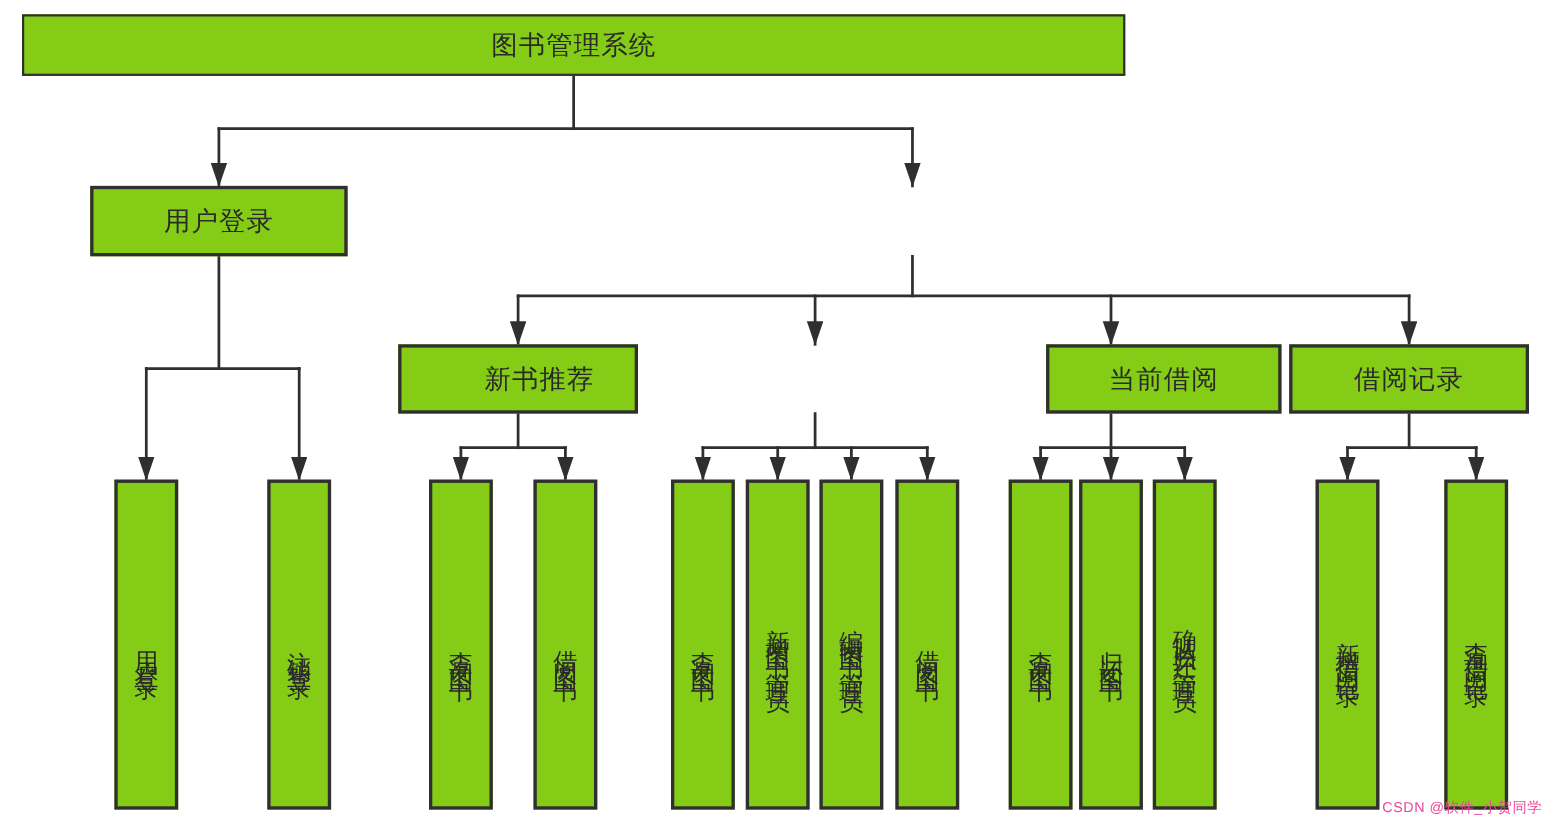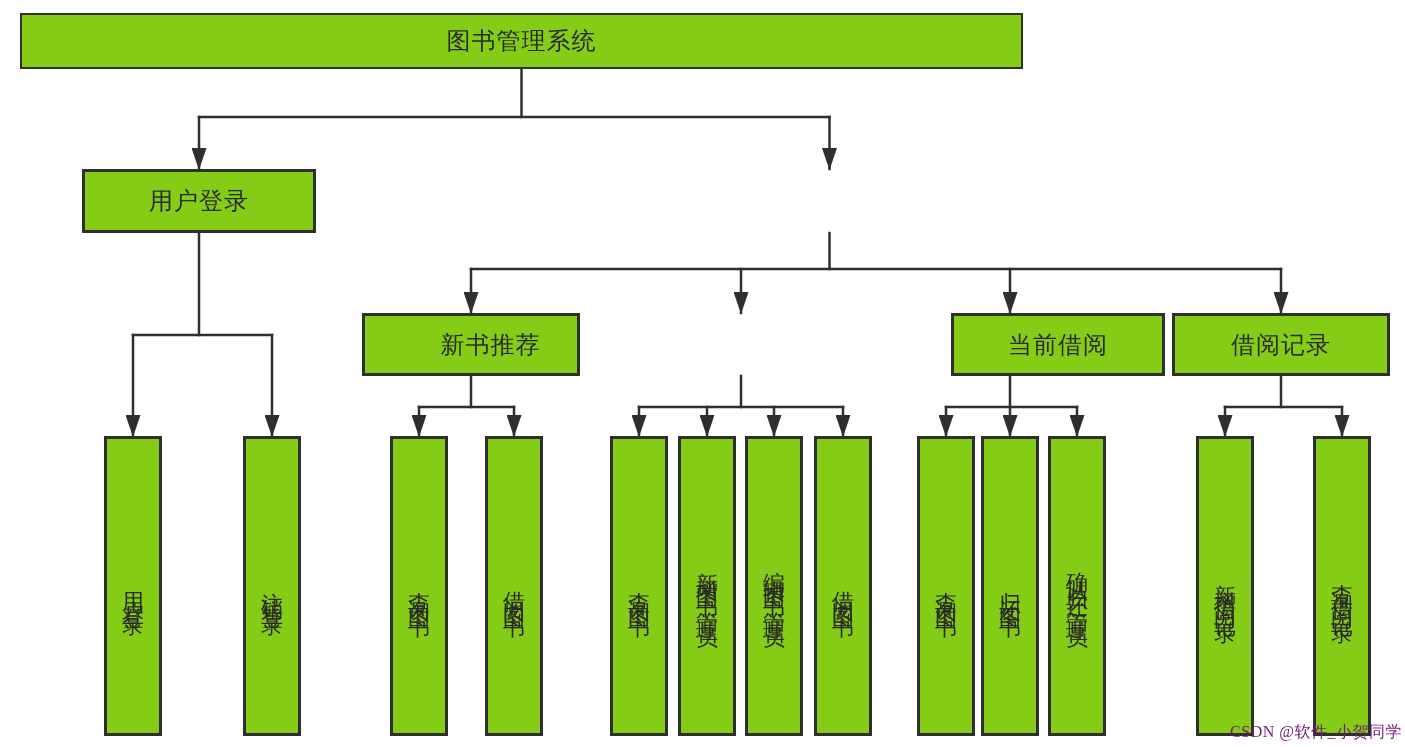--- a/index.html
+++ b/index.html
@@ -72,26 +72,25 @@
     line-height: 1;
     white-space: nowrap;
     padding-top: 8px; 
     color: #2a2a2a;
   }
 
   .watermark {
     position: absolute;
     right: 3px;
     bottom: 4px;
-    font-size: 16px;
-    color: #701a75;
+    font-size: 13px;
+    color: #ec4899;
     z-index: 3;
     white-space: nowrap;
     letter-spacing: 0.5px;
-    font-family: Liberation Serif, serif;
   }
 </style>
 </head>
 <body>
 
 <div class="canvas">
 
   <svg class="wires" viewBox="0 0 1405 747" xmlns="http://www.w3.org/2000/svg">
     <defs>
       <marker id="arwhead" viewBox="0 0 22 15" refX="21" refY="7.5" markerWidth="22" markerHeight="15" markerUnits="userSpaceOnUse" orient="auto">

